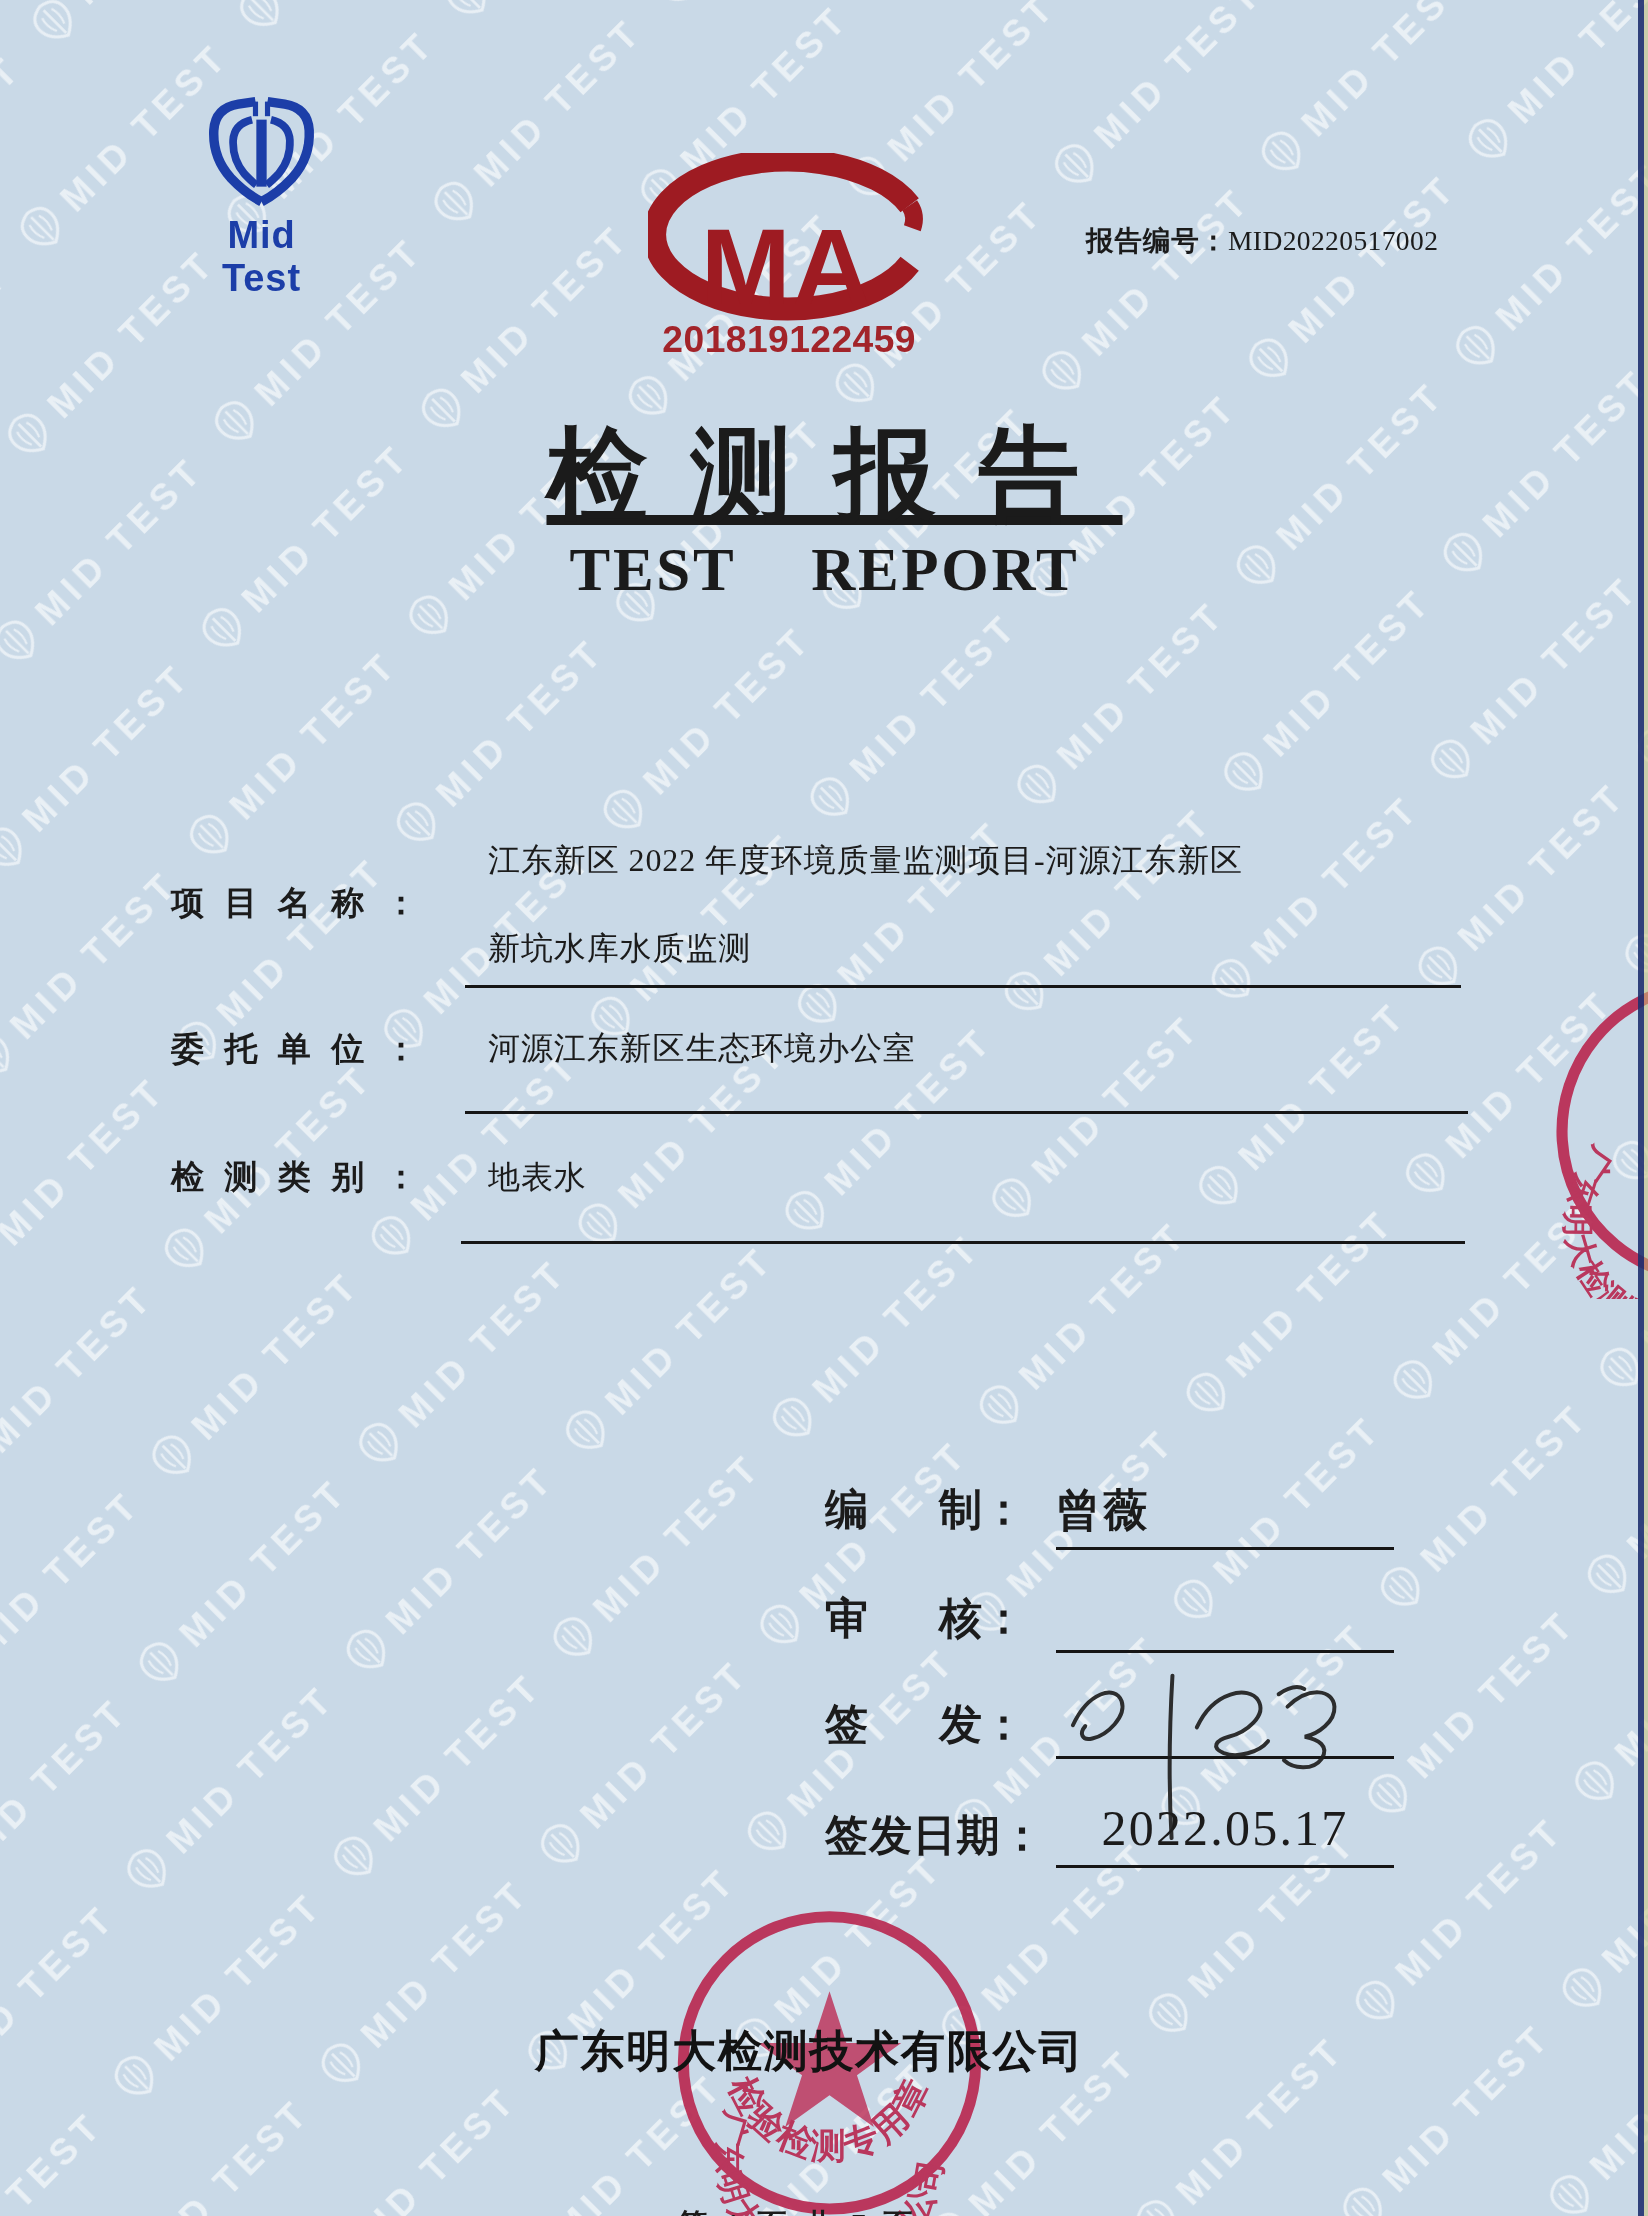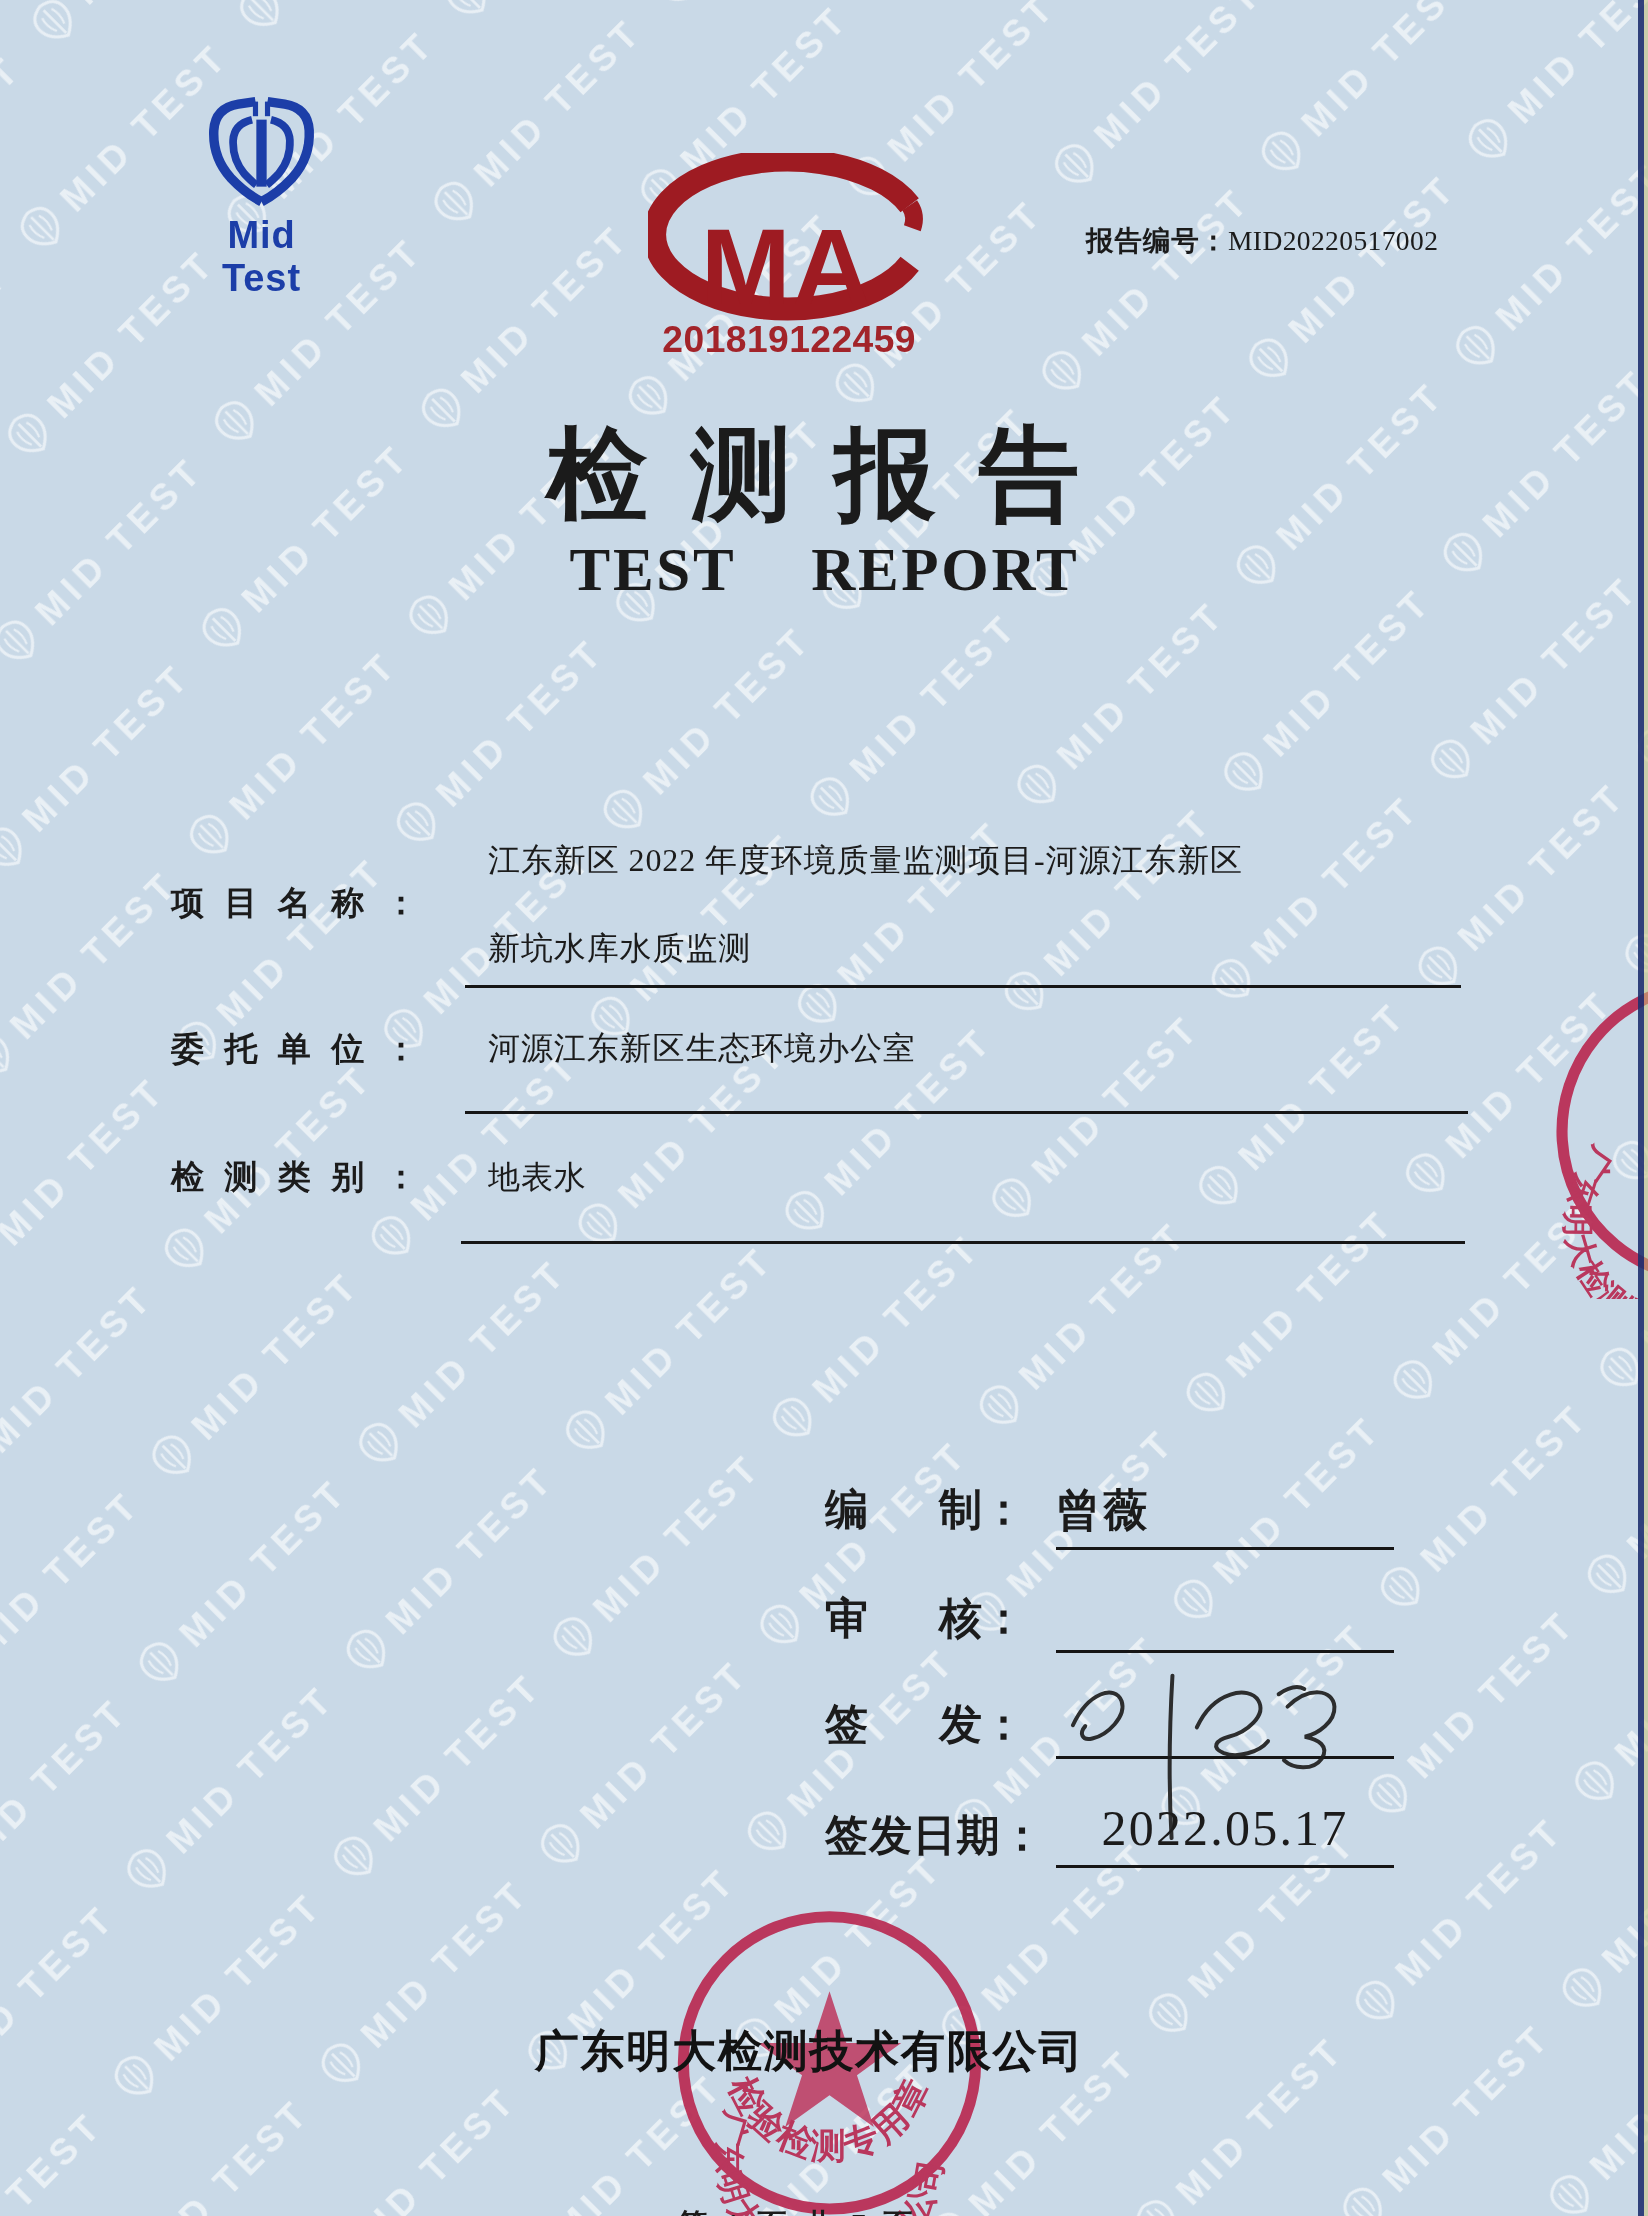--- a/index.html
+++ b/index.html
@@ -20,21 +20,21 @@
   .logo-block{left:193px;top:93px;width:137px;z-index:3;text-align:center;}
   .logo-text{margin-top:2.7px;font-family:"Liberation Sans","DejaVu Sans",sans-serif;font-weight:800;font-size:38px;color:#1c3ea8;letter-spacing:0.9px;}
   
   .cma-svg{left:648px;top:153px;z-index:3;}
   .cma-ma{font-family:"Liberation Sans","DejaVu Sans",sans-serif;font-weight:800;font-size:244px;fill:#9e1b22;letter-spacing:4px;}
   .cma-num{font-family:"Liberation Sans","DejaVu Sans",sans-serif;font-weight:700;font-size:84px;fill:#a2242a;letter-spacing:1px;}
   
   .repno{left:1086px;top:223px;z-index:3;font-size:27.5px;font-weight:700;letter-spacing:0.9px;white-space:nowrap;text-align:center;}
   .repno .num{font-weight:500;letter-spacing:0.4px;}
   
-  .title-cn{left:496px;top:408px;width:656px;z-index:3;text-align:center;font-size:101px;font-weight:900;letter-spacing:43px;text-indent:21px;white-space:nowrap;}
+  .title-cn{left:496px;top:408px;width:656px;z-index:3;text-align:center;font-size:101px;font-weight:900;letter-spacing:43px;text-indent:21px;white-space:nowrap;text-decoration:underline;}
   .title-en{left:0;top:535px;width:1649px;z-index:3;text-align:center;font-size:61px;font-weight:600;letter-spacing:2.7px;word-spacing:58px;white-space:nowrap;}
   
   .flabel{z-index:3;font-size:33px;font-weight:700;letter-spacing:20.4px;white-space:nowrap;}
   .fvalue{z-index:3;font-size:32px;font-weight:500;letter-spacing:0.9px;white-space:nowrap;}
   .uline{z-index:3;height:2.7px;background:#161616;}
   
   .srow{z-index:3;left:825px;width:200px;display:flex;justify-content:space-between;font-size:43px;font-weight:700;white-space:nowrap;}
   .sdate-label{z-index:3;left:825px;font-size:43px;font-weight:700;letter-spacing:0.9px;white-space:nowrap;}
   .sval{z-index:3;left:1056px;width:338px;font-size:44px;font-weight:600;letter-spacing:3.5px;white-space:nowrap;}
   .sdate-val{z-index:3;left:1056px;width:338px;text-align:center;font-size:50px;font-weight:500;letter-spacing:2.2px;white-space:nowrap;}

